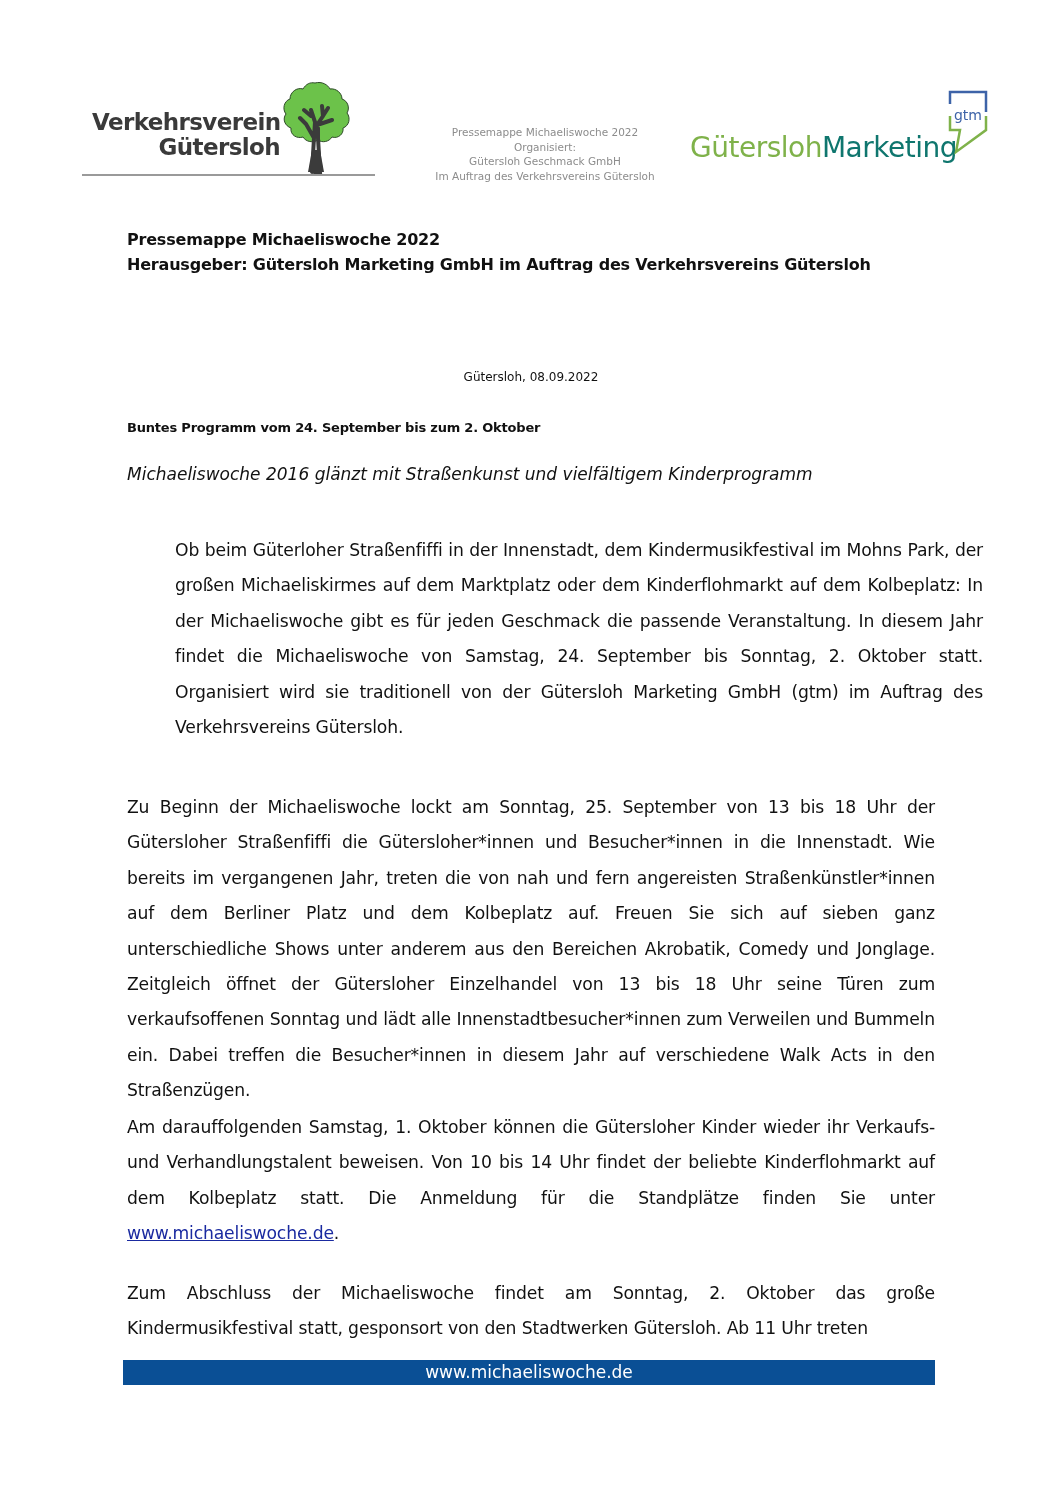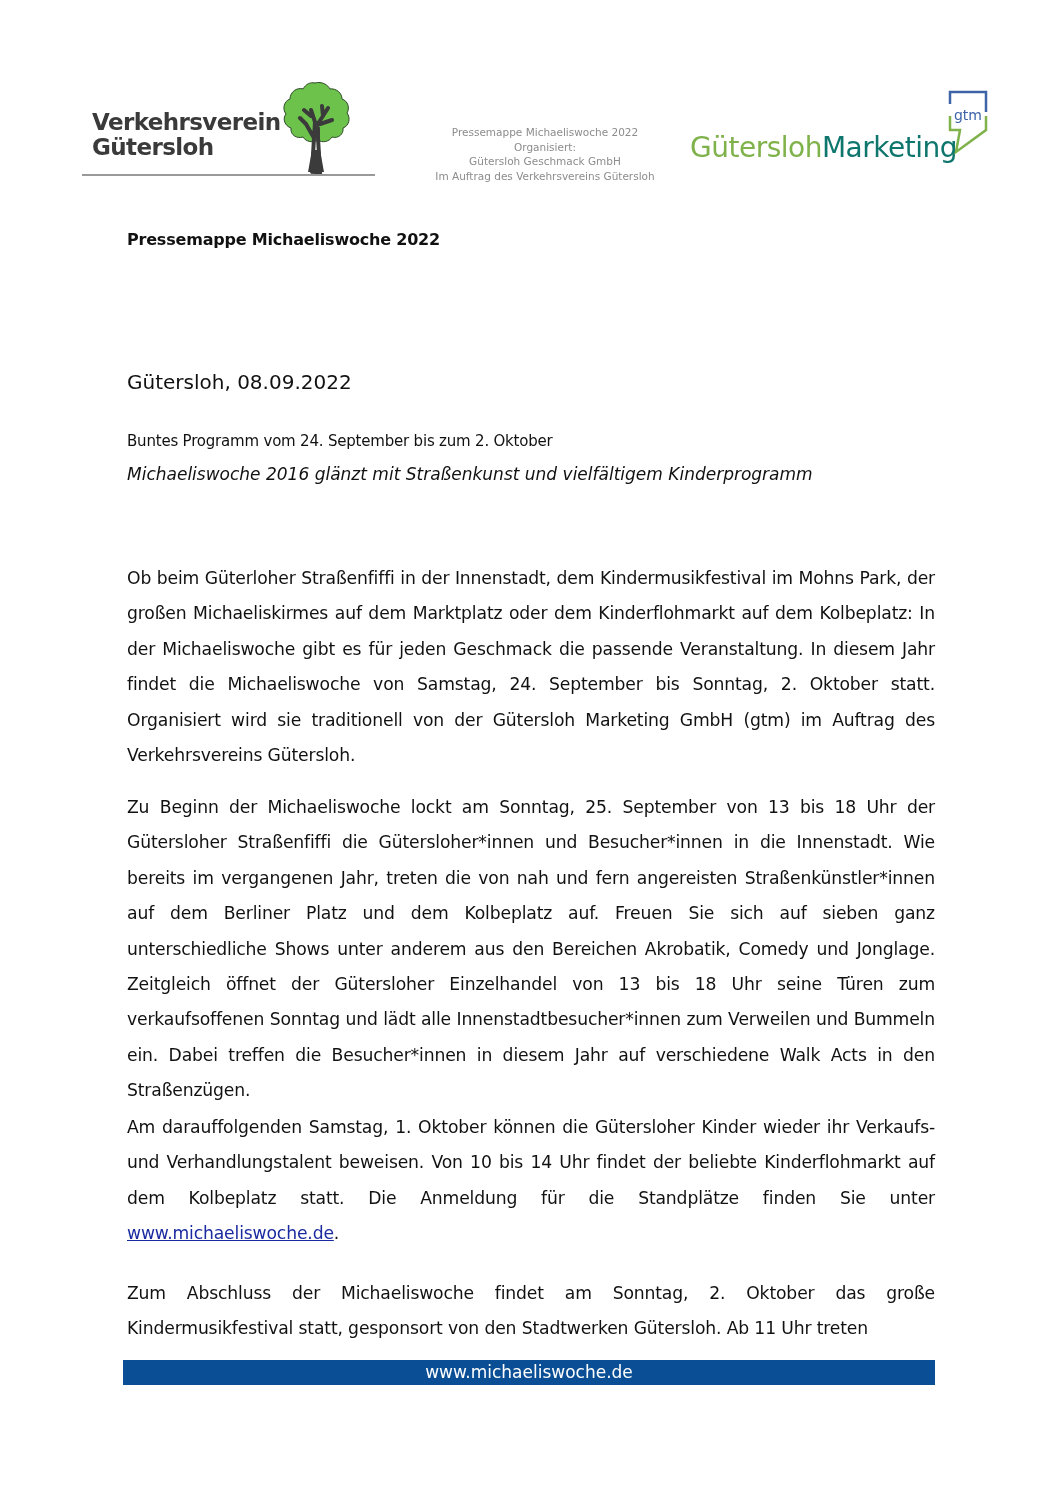--- a/index.html
+++ b/index.html
@@ -1,44 +1,44 @@
 <!DOCTYPE html>
 <html><head>
   <meta charset="utf-8">
   <style>
     html, body { margin: 0; padding: 0; background: #ffffff; }
     body { width: 1058px; height: 1497px; position: relative; overflow: hidden; font-family: "DejaVu Sans", sans-serif; color: #111; }
     .abs { position: absolute; }
 
     
     .vv-logo { left: 82px; top: 84px; width: 295px; height: 92px; }
-    .vv-text { position: absolute; left: 10px; top: 26px; font-family: "DejaVu Sans", sans-serif; font-weight: bold; color: #3a3a3a; font-size: 23px; line-height: 25px; letter-spacing: -0.6px; text-align: left; width: 188px; }
+    .vv-text { position: absolute; left: 10px; top: 26px; font-family: "DejaVu Sans", sans-serif; font-weight: bold; color: #3a3a3a; font-size: 23px; line-height: 25px; letter-spacing: -0.6px; text-align: right; width: 188px; }
     .vv-line { position: absolute; left: 0; top: 90px; width: 293px; height: 2px; background: #9a9a9a; }
     .vv-tree { position: absolute; left: 196px; top: -4px; width: 74px; height: 94px; }
 
     
     .hdr-center { left: 400px; top: 125px; width: 290px; text-align: center; font-size: 10.5px; line-height: 14.5px; color: #8c8c8c; }
 
     
     .gtm-logo { left: 690px; top: 90px; width: 310px; height: 80px; }
     .gtm-word { position: absolute; left: 0; top: 41px; font-size: 28px; letter-spacing: -0.5px; white-space: nowrap; }
     .gtm-green { color: #7fb24a; }
     .gtm-blue { color: #0f766e; }
     .gtm-box { position: absolute; left: 258px; top: 0; width: 40px; height: 70px; }
 
     
     .press-title { left: 127px; top: 227px; font-weight: bold; font-size: 16px; line-height: 25px; letter-spacing: -0.2px; white-space: nowrap; }
-    .dateline { left: 127px; top: 370px; width: 808px; text-align: left; font-size: 20px; }
-    .headline { left: 127px; top: 432px; font-weight: normal; font-size: 15px; letter-spacing: -0.2px; }
+    .dateline { left: 127px; top: 370px; width: 808px; text-align: center; font-size: 12px; }
+    .headline { left: 127px; top: 420px; font-weight: bold; font-size: 13px; letter-spacing: -0.2px; }
     .subheadline { left: 127px; top: 464px; font-style: italic; font-size: 17px; }
 
     .para { left: 127px; width: 808px; font-size: 17.2px; line-height: 35.4px; text-align: justify; letter-spacing: -0.15px; }
     .para a { color: #1a2aa0; text-decoration: underline; }
 
-    .p1 { top: 561px; }
+    .p1 { top: 533px; margin-left: 48px; }
     .p2 { top: 768px; margin-top: 22px; }
     .p3 { top: 1110px; }
     .p4 { top: 1276px; }
 
     
     .footer-bar { left: 123px; top: 1360px; width: 812px; height: 25px; background: #0a4f95; color: #ffffff; text-align: center; font-size: 17px; line-height: 25px; }
   </style>
 </head>
 <body>
 
@@ -68,20 +68,21 @@
   </div>
   <svg class="gtm-box" viewBox="0 0 40 70">
     <path d="M2 14 L2 2 L38 2 L38 22" stroke="#3d63a8" stroke-width="2.5" fill="none"></path>
     <path d="M2 26 L2 40 L12 40 L8 62 L38 40 L38 26" stroke="#7fb24a" stroke-width="2.5" fill="none"></path>
     <text x="20" y="30" font-size="14" fill="#3d63a8" text-anchor="middle" font-family="DejaVu Sans, sans-serif">gtm</text>
   </svg>
 </div>
 
 <div class="abs press-title">
   <div>Pressemappe Michaeliswoche 2022</div>
+  <div>Herausgeber: Gütersloh Marketing GmbH im Auftrag des Verkehrsvereins Gütersloh</div>
 </div>
 
 <div class="abs dateline">Gütersloh, 08.09.2022</div>
 
 <div class="abs headline">Buntes Programm vom 24. September bis zum 2. Oktober</div>
 <div class="abs subheadline">Michaeliswoche 2016 glänzt mit Straßenkunst und vielfältigem Kinderprogramm</div>
 
 <div class="abs para p1">Ob beim Güterloher Straßenfiffi in der Innenstadt, dem Kindermusikfestival im Mohns Park, der großen Michaeliskirmes auf dem Marktplatz oder dem Kinderflohmarkt auf dem Kolbeplatz: In der Michaeliswoche gibt es für jeden Geschmack die passende Veranstaltung. In diesem Jahr findet die Michaeliswoche von Samstag, 24. September bis Sonntag, 2. Oktober statt. Organisiert wird sie traditionell von der Gütersloh Marketing GmbH (gtm) im Auftrag des Verkehrsvereins Gütersloh.</div>
 <div class="abs para p2">Zu Beginn der Michaeliswoche lockt am Sonntag, 25. September von 13 bis 18 Uhr der Gütersloher Straßenfiffi die Gütersloher*innen und Besucher*innen in die Innenstadt. Wie bereits im vergangenen Jahr, treten die von nah und fern angereisten Straßenkünstler*innen auf dem Berliner Platz und dem Kolbeplatz auf. Freuen Sie sich auf sieben ganz unterschiedliche Shows unter anderem aus den Bereichen Akrobatik, Comedy und Jonglage. Zeitgleich öffnet der Gütersloher Einzelhandel von 13 bis 18 Uhr seine Türen zum verkaufsoffenen Sonntag und lädt alle Innenstadtbesucher*innen zum Verweilen und Bummeln ein. Dabei treffen die Besucher*innen in diesem Jahr auf verschiedene Walk Acts in den Straßenzügen.</div>
 <div class="abs para p3"><span>Am darauffolgenden Samstag, 1. Oktober können die Gütersloher Kinder wieder ihr Verkaufs- und Verhandlungstalent beweisen. Von 10 bis 14 Uhr findet der beliebte Kinderflohmarkt auf dem Kolbeplatz statt. Die Anmeldung für die Standplätze finden Sie unter</span> <a href="#">www.michaeliswoche.de</a><span>.</span></div>

